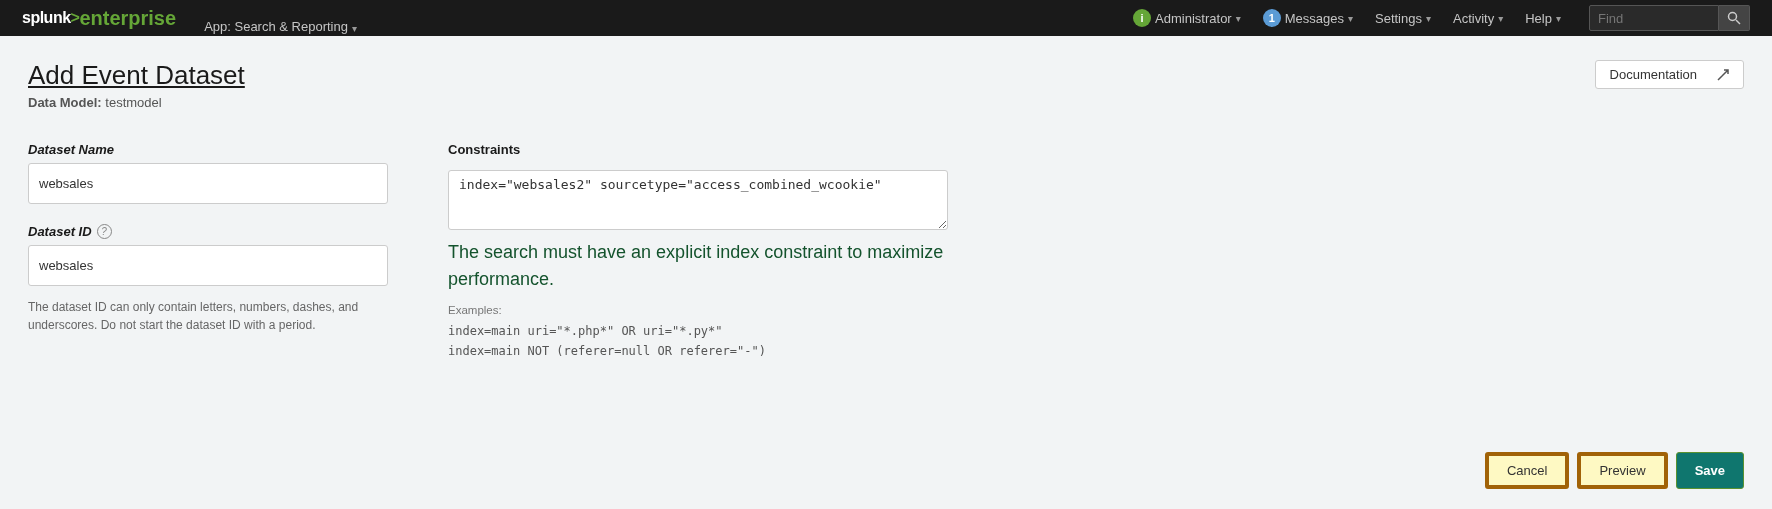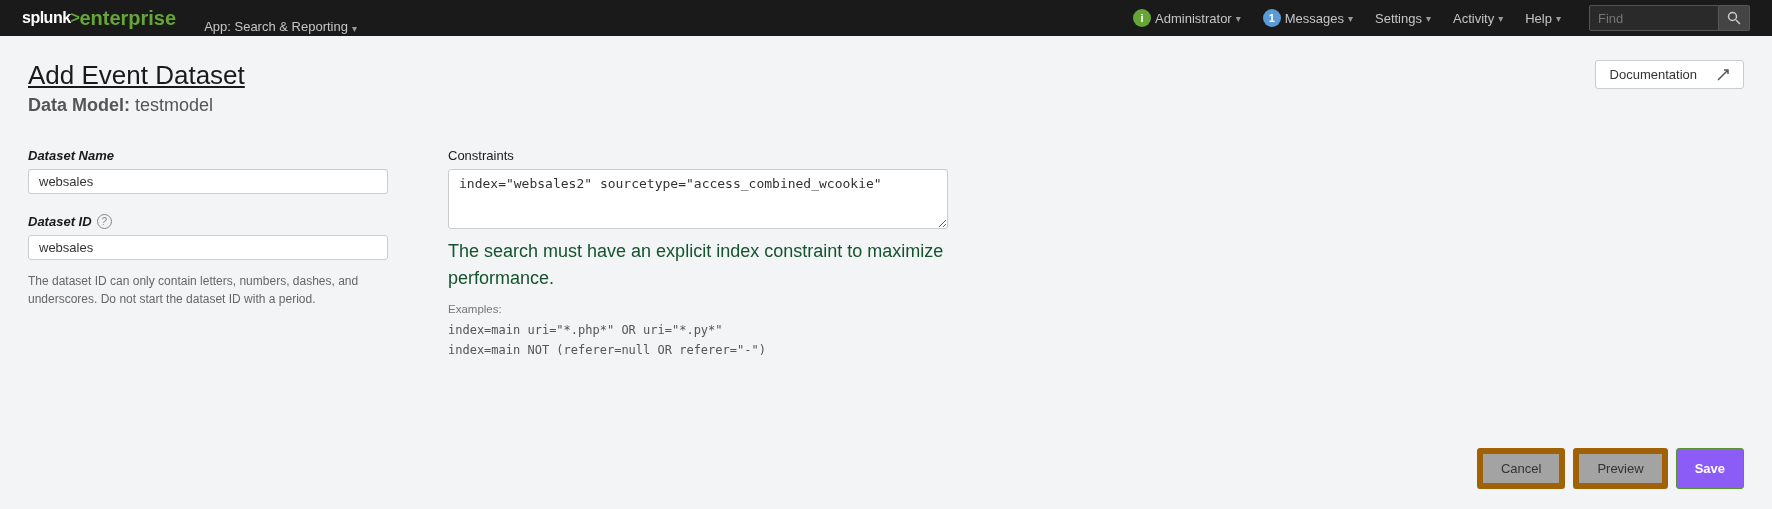--- a/index.html
+++ b/index.html
@@ -119,21 +119,21 @@
     }
     .page-title-section {}
     .page-title {
       font-size: 26px;
       font-weight: 400;
       color: #1a1a1a;
       margin-bottom: 4px;
       text-decoration: underline;
     }
     .page-subtitle {
-      font-size: 18px;
+      font-size: 13px;
       color: #555;
     }
     .page-subtitle strong { font-weight: 600; }
 
     .doc-btn {
       display: flex;
       align-items: center;
       gap: 20px;
       padding: 6px 14px;
       background: #fff;
@@ -180,41 +180,41 @@
       width: 15px; height: 15px;
       border-radius: 50%;
       border: 1px solid #888;
       font-size: 10px;
       color: #888;
       cursor: pointer;
       font-weight: 400;
     }
     .form-input {
       width: 100%;
-      padding: 4px 10px;
+      padding: 12px 10px;
       border: 1px solid #ccc;
       border-radius: 3px;
       font-size: 13px;
       color: #333;
       background: #fff;
       outline: none;
     }
 
     .form-hint {
       font-size: 12px;
       color: #666;
       margin-top: 12px;
       line-height: 1.5;
     }
 
     .constraints-label {
       font-size: 13px;
-      font-weight: 400;
+      font-weight: 700;
       color: #1a1a1a;
-      margin-bottom: 6px;
+      margin-bottom: 13px;
     }
     .constraints-textarea {
       width: 100%;
       height: 60px;
       padding: 6px 10px;
       border: 1px solid #ccc;
       border-radius: 3px;
       font-size: 13px;
       color: #333;
       background: #fff;
@@ -250,26 +250,26 @@
       gap: 8px;
     }
     .btn {
       padding: 7px 18px;
       font-size: 13px;
       border-radius: 3px;
       cursor: pointer;
       font-weight: 400;
     }
     .btn-default {
-      background: #a3a3a3;
-      border: 6px solid #a16207;
+      background: #fef9c3;
+      border: 4px solid #a16207;
       color: #333;
     }
     .btn-primary {
-      background: #8b5cf6;
+      background: #0f766e;
       border: 1px solid #5a9230;
       color: #fff;
       font-weight: 600;
     }
   </style>
 </head>
 <body>
 
 <nav class="topnav">
   <div class="topnav-brand">

